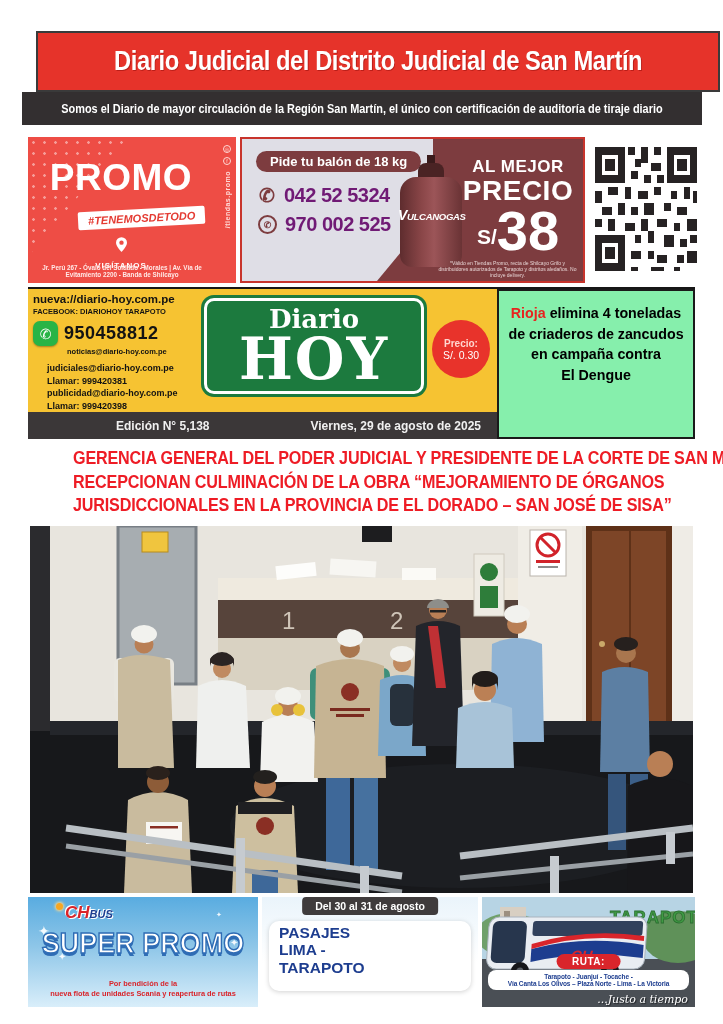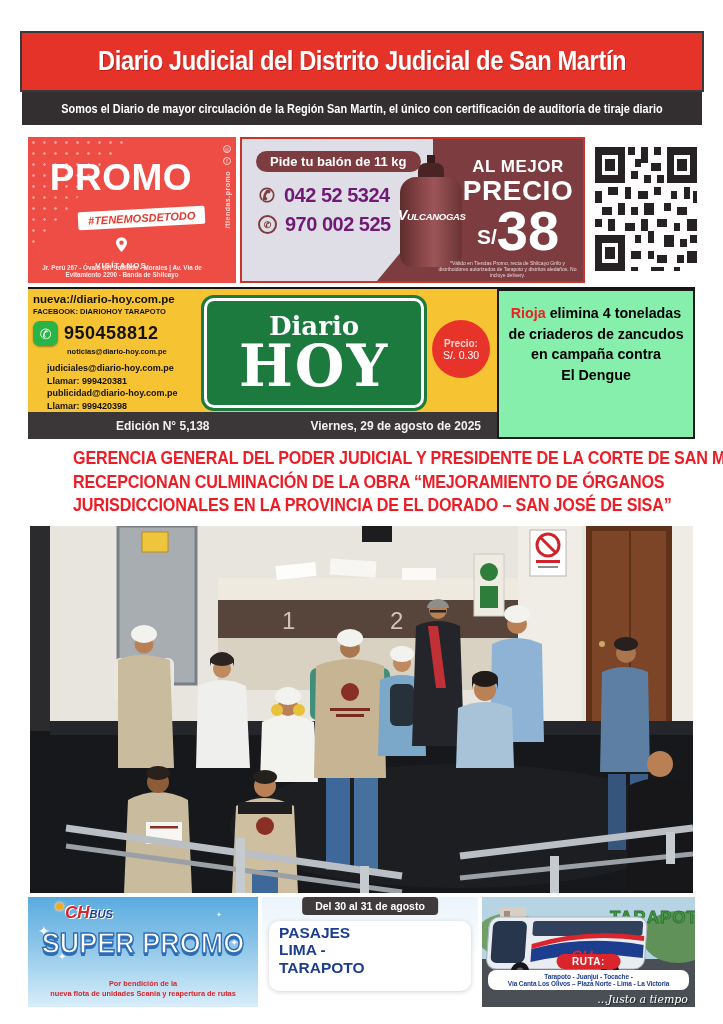--- a/index.html
+++ b/index.html
@@ -1,21 +1,21 @@
 <!DOCTYPE html>
 <html><head>
 <meta charset="utf-8">
 <style>
   *{margin:0;padding:0;box-sizing:border-box;}
   html,body{background:#fff;}
   body{font-family:"Liberation Sans",sans-serif;}
   .page{position:relative;width:723px;height:1024px;background:#fff;overflow:hidden;margin:0 auto;}
 
   
-  .banner{position:absolute;left:22px;top:33px;width:680px;height:57px;background:#e6332a;
+  .banner{position:absolute;left:38px;top:33px;width:680px;height:57px;background:#e6332a;
     box-shadow:0 0 0 2px #3a3a3a;display:flex;align-items:center;justify-content:center;}
   .banner span{color:#fff;font-weight:bold;font-size:27px;white-space:nowrap;letter-spacing:-.5px;
     transform:scaleX(.88);text-shadow:1px 1px 0 rgba(120,0,0,.4);}
   .subbar{position:absolute;left:22px;top:92px;width:680px;height:33px;background:#332f30;
     display:flex;align-items:center;justify-content:center;}
   .subbar span{color:#fff;font-weight:bold;font-size:13px;white-space:nowrap;transform:scaleX(.84);}
 
   
   .promo{position:absolute;left:28px;top:137px;width:208px;height:146px;background:#ee4d45;overflow:hidden;}
   .promo-dots{position:absolute;left:0;top:0;width:100px;height:120px;
@@ -78,21 +78,21 @@
   .mast-yellow{position:absolute;left:0;top:0;width:469px;height:150px;background:#f6c332;}
   .contacts{position:absolute;left:5px;top:4px;width:170px;color:#131313;}
   .c-web{font-size:11.5px;font-weight:bold;}
   .c-fb{font-size:7.5px;font-weight:bold;margin-top:2px;}
   .c-wa{display:flex;align-items:center;margin-top:5px;}
   .wa-badge{width:25px;height:25px;background:#28b446;border-radius:7px;color:#fff;font-size:14px;
     display:flex;align-items:center;justify-content:center;box-shadow:0 1px 2px rgba(0,0,0,.35);}
   .c-num{font-size:18px;font-weight:900;margin-left:6px;letter-spacing:.5px;}
   .c-mail1{font-size:7.5px;font-weight:bold;margin:1px 0 0 34px;}
   .c-block{font-size:9px;font-weight:bold;margin:6px 0 0 14px;line-height:1.4;}
-  .logo-sign{position:absolute;left:176px;top:9px;width:220px;height:110px;background:#1c7a3e;
+  .logo-sign{position:absolute;left:176px;top:9px;width:220px;height:96px;background:#1c7a3e;
     border:3px solid #fff;border-radius:10px;box-shadow:0 0 0 3px #1c7a3e;
     display:flex;flex-direction:column;align-items:center;justify-content:center;}
   .logo-sign .l1{color:#fff;font-family:"DejaVu Serif",serif;font-weight:bold;font-size:26px;line-height:1;}
   .logo-sign .l2{color:#fff;font-family:"DejaVu Serif",serif;font-weight:bold;font-size:57px;line-height:.95;
     letter-spacing:2px;}
   .price-circle{position:absolute;left:404px;top:31px;width:58px;height:58px;border-radius:50%;background:#e8332b;
     display:flex;flex-direction:column;align-items:center;justify-content:center;}
   .price-circle .pl{color:#ffd6cf;font-size:10px;font-weight:bold;}
   .price-circle .pv{color:#fff;font-size:10.5px;font-weight:normal;}
   .news-box{position:absolute;left:469px;top:0;width:198px;height:150px;background:#86efac;border:2px solid #1a1a1a;
@@ -175,21 +175,21 @@
     </div>
     <div class="promo-addr">Jr. Perú 267 - Óvalo del Soldado - Morales | Av. Vía de Evitamiento 2200 - Banda de Shilcayo</div>
     <div class="promo-social">
       <span class="soc">◎</span>
       <span class="soc">f</span>
       <span class="handle">/tiendas.promo</span>
     </div>
   </div>
 
   <div class="gas">
-    <div class="gas-pill">Pide tu balón de 11 kg</div>
+    <div class="gas-pill">Pide tu balón de 18 kg</div>
     <div class="gas-rows">
       <div class="gas-row">
         <span class="ic-landline">✆</span>
         <span class="num">042 52 5324</span>
       </div>
       <div class="gas-row">
         <span class="ic-wa">✆</span>
         <span class="num">970 002 525</span>
       </div>
     </div>

